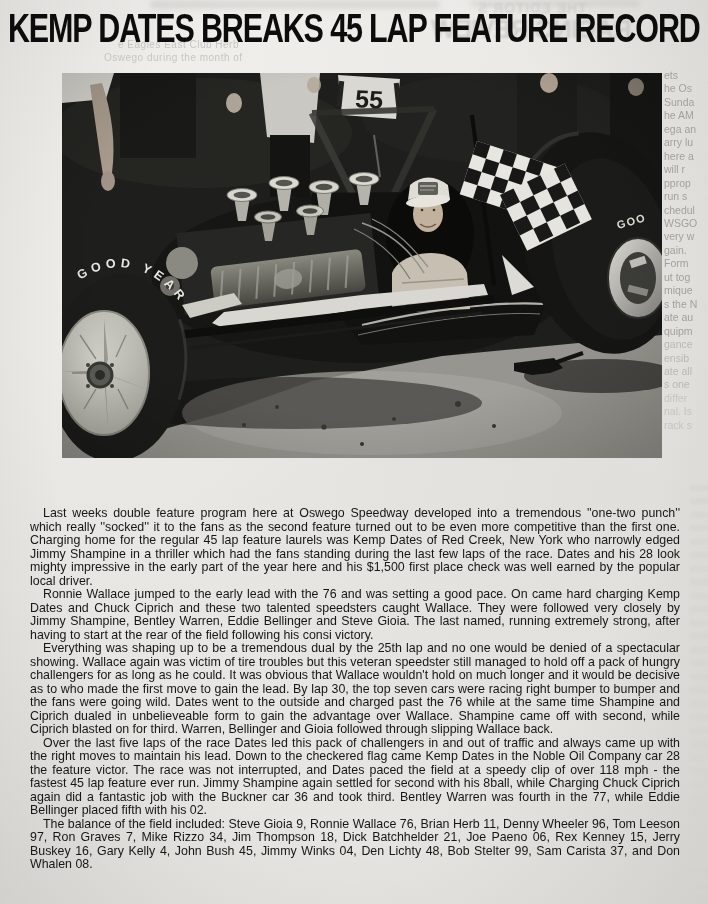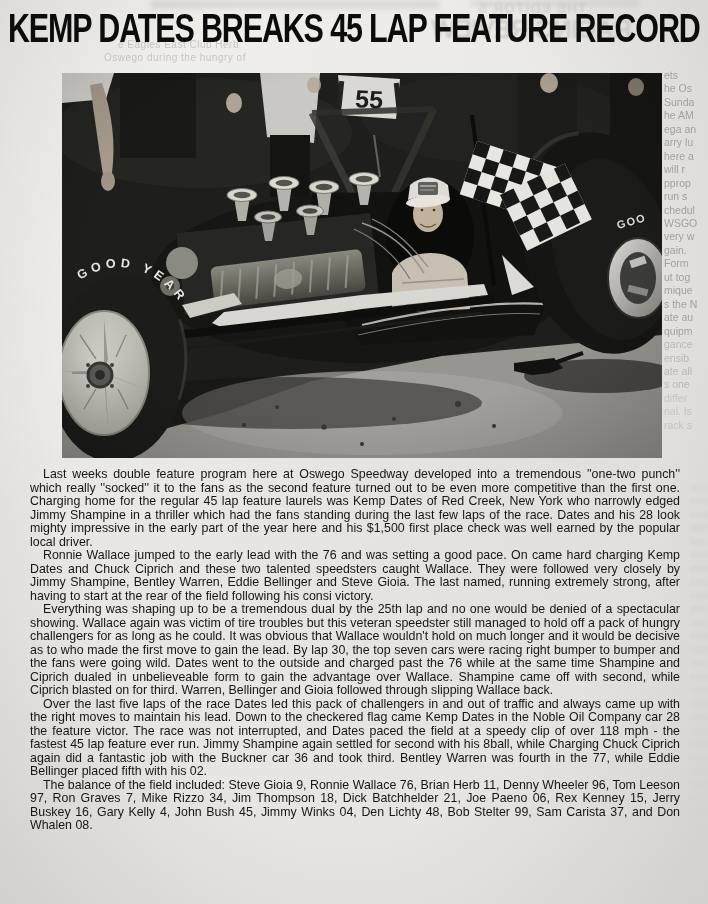--- a/index.html
+++ b/index.html
@@ -44,39 +44,39 @@
     position:absolute;left:8px;top:6px;z-index:2;margin:0;
     font-size:40px;font-weight:bold;letter-spacing:-1.5px;
     color:#0c0c0c;white-space:nowrap;transform-origin:0 50%;
     line-height:44px;
   }
   
   .photo{position:absolute;left:62px;top:73px;width:600px;height:385px;z-index:2;}
   .photo svg{display:block;}
   
   .article{
-    position:absolute;left:30px;top:468px;width:650px;z-index:2;
+    position:absolute;left:30px;top:507px;width:650px;z-index:2;
     font-size:12.4px;line-height:13.5px;color:#161616;
     text-align:justify;
   }
   .article p{margin:0;text-indent:13px;}
 </style>
 </head>
 <body>
 
 <div class="page">
 
   <div class="streak" style="left:150px;top:0;width:290px;height:9px;"></div>
   <div class="streak" style="left:470px;top:0;width:170px;height:7px;opacity:.4;"></div>
   <div class="bleed bleed-masthead">
     <div class="m1">THE EDITOR'S</div>
     <div class="m2">RACING REVIEW</div>
   </div>
   <div class="bleed bleed-topline t1">e Eagles East Club Herb</div>
-  <div class="bleed bleed-topline t2">Oswego during the hungry of</div>
+  <div class="bleed bleed-topline t2">Oswego during the month of</div>
   <div class="bleed bleed-right">
       <div class="frag">ets</div>
       <div class="frag">he Os</div>
       <div class="frag">Sunda</div>
       <div class="frag">he AM</div>
       <div class="frag">ega an</div>
       <div class="frag">arry lu</div>
       <div class="frag">here a</div>
       <div class="frag">will r</div>
       <div class="frag">pprop</div>

